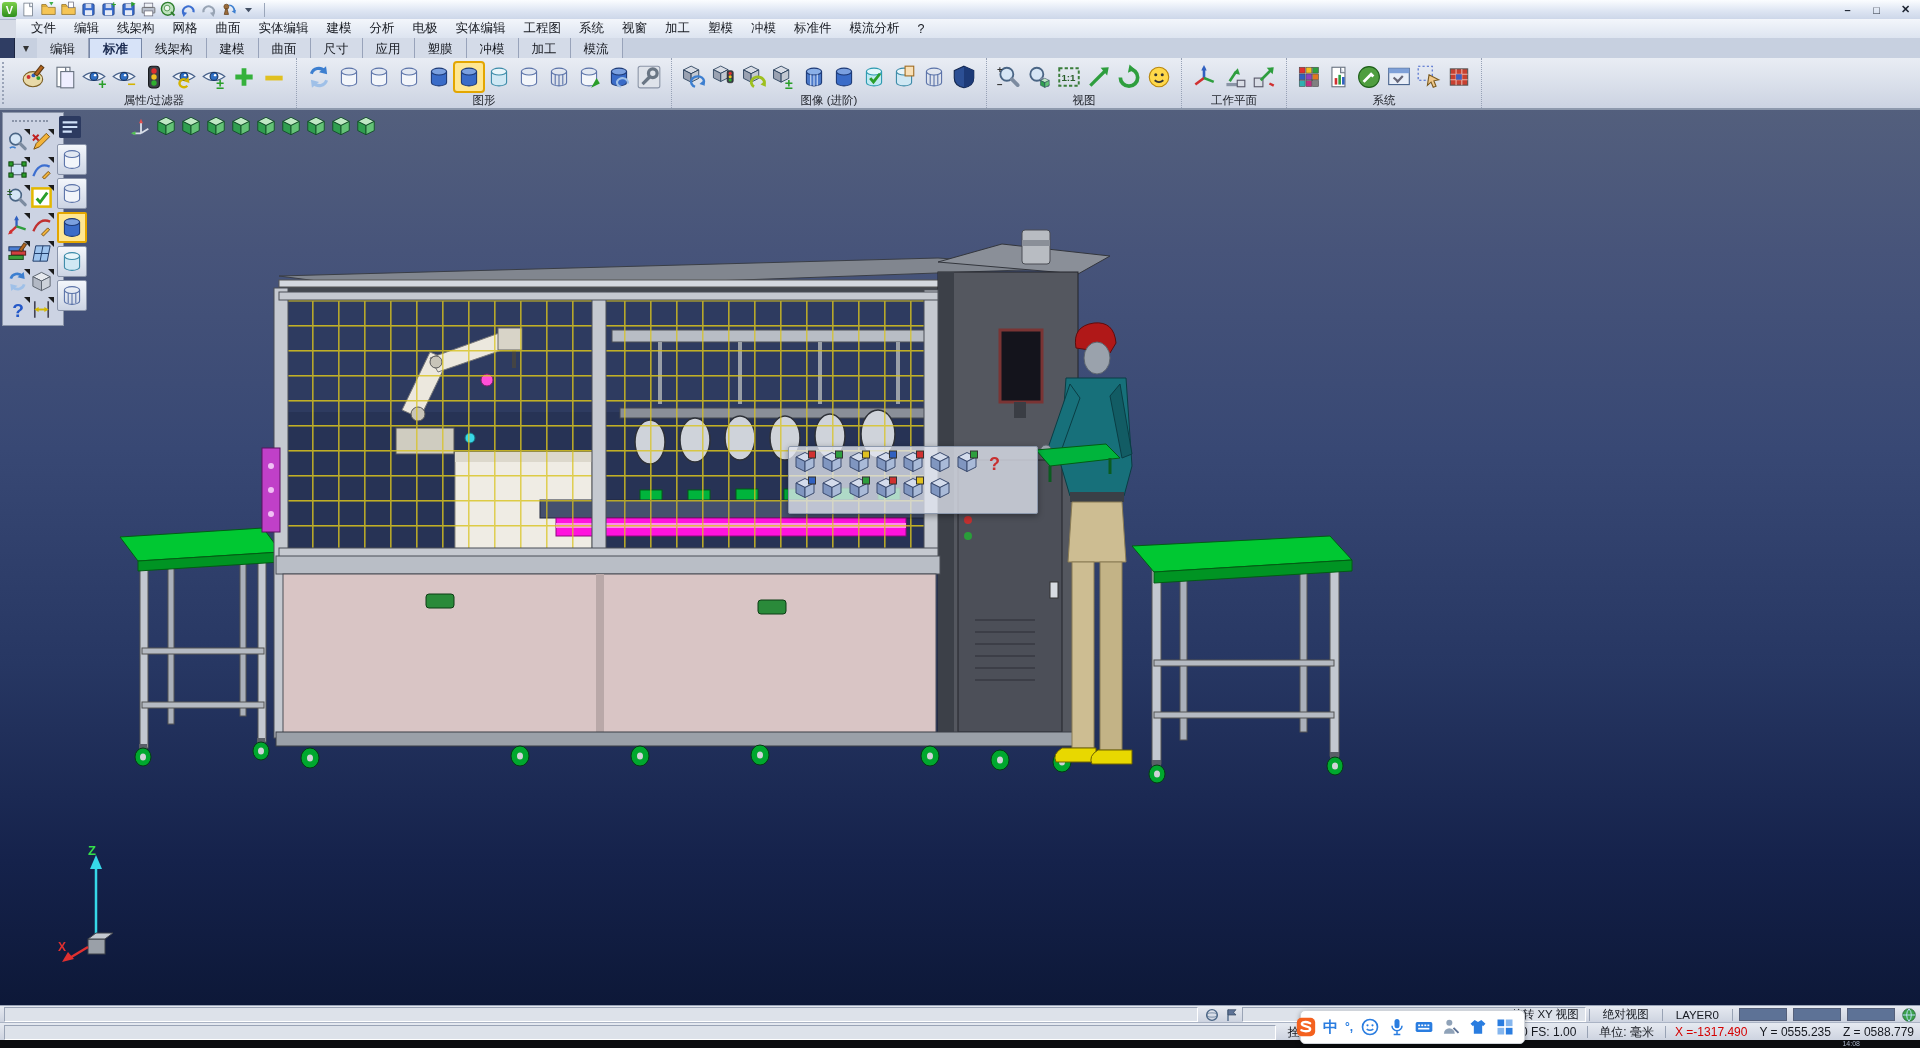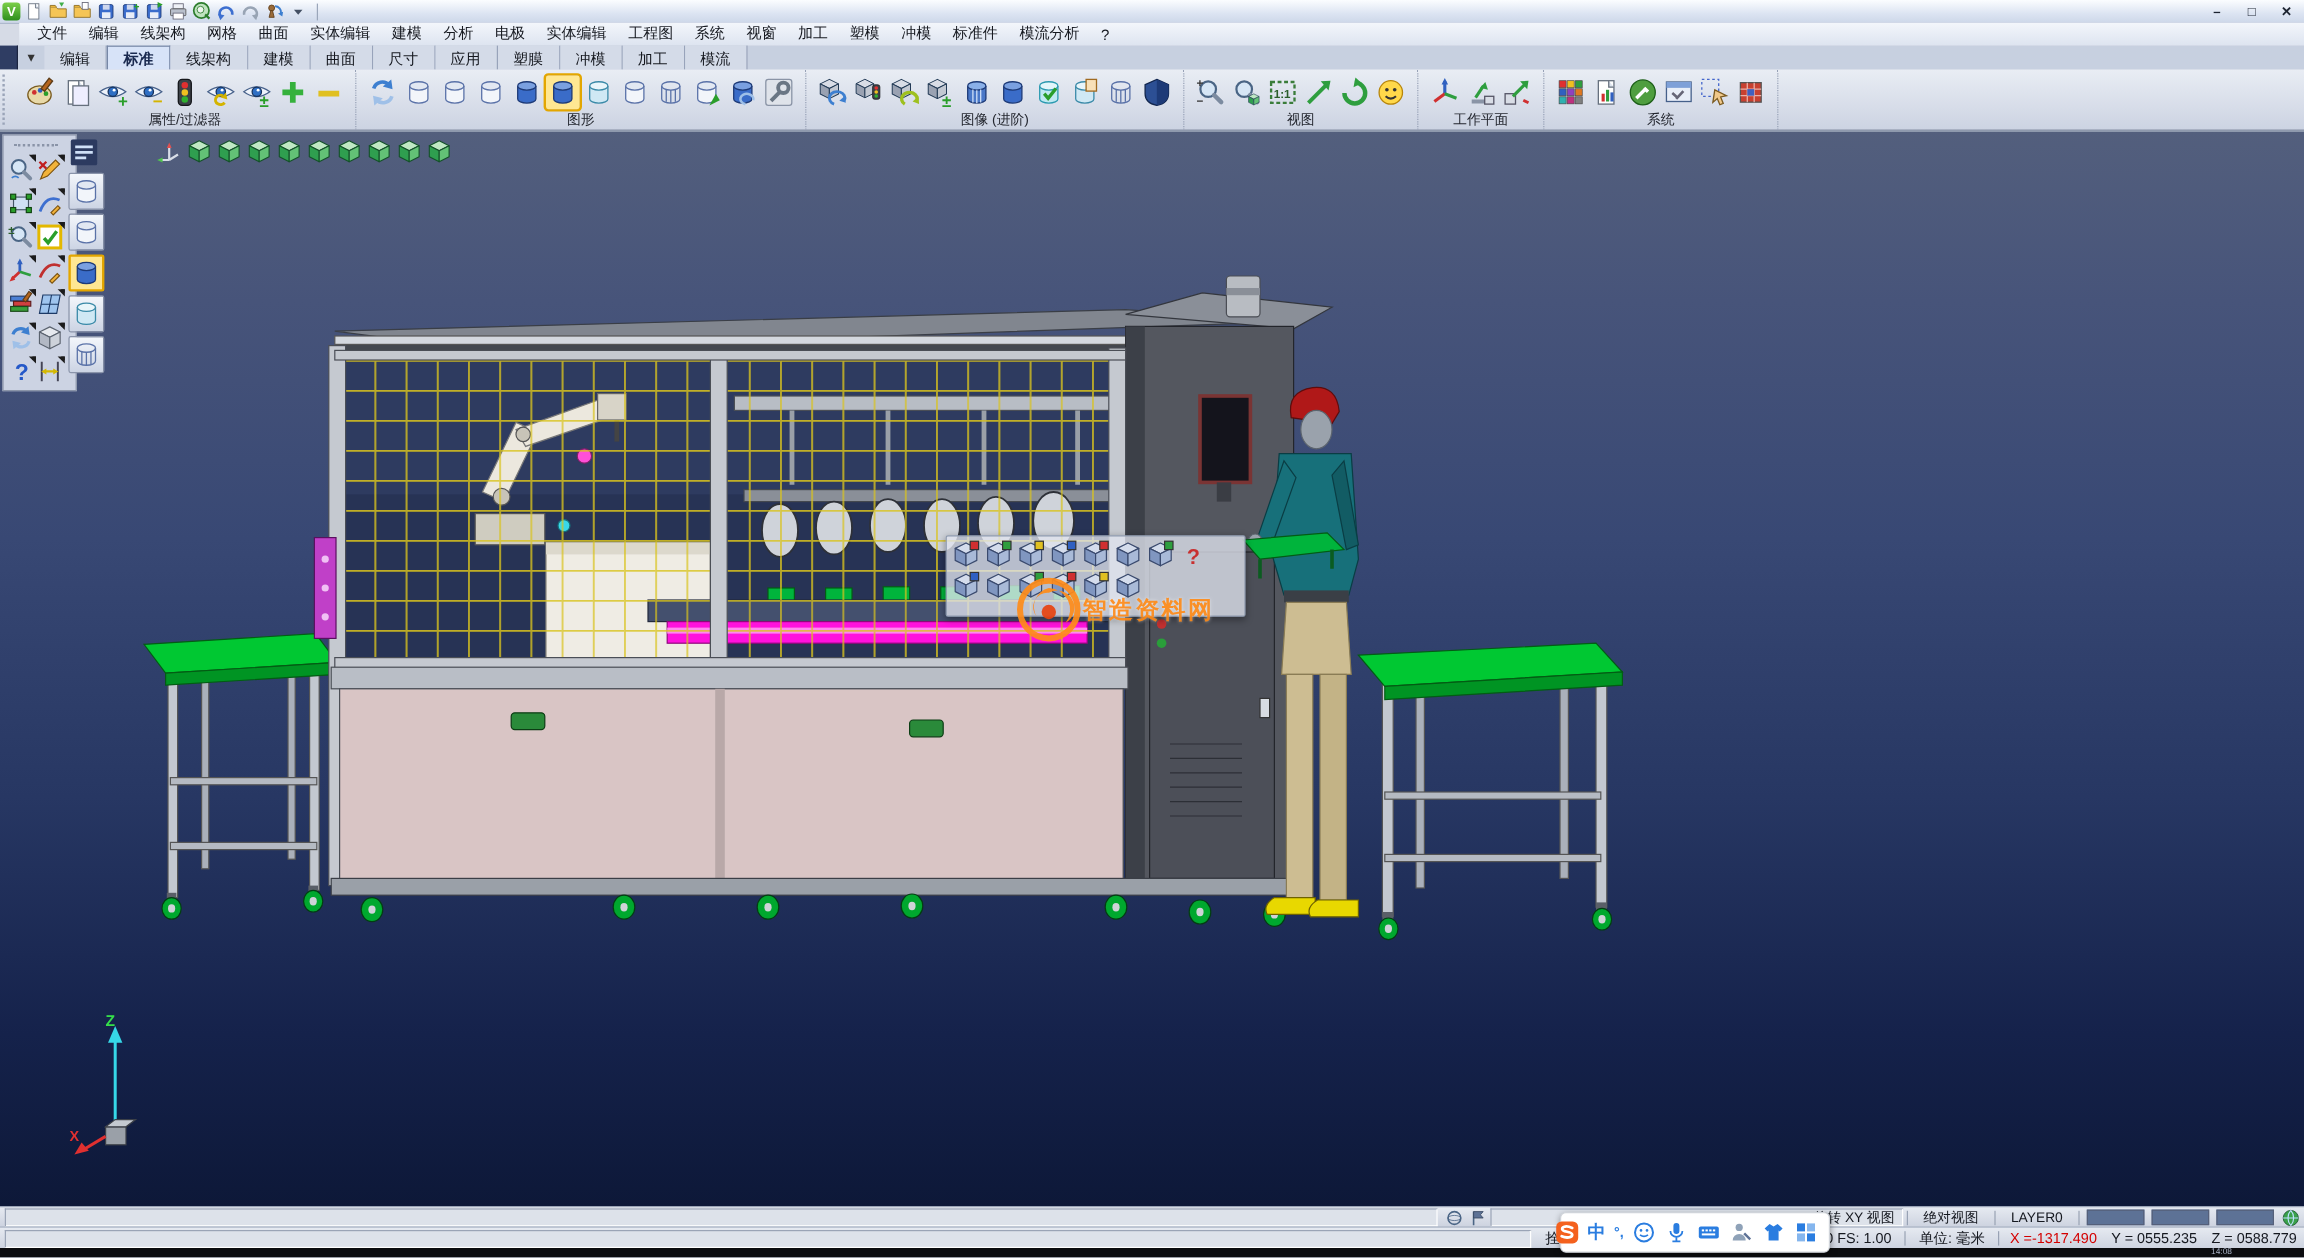--- a/index.html
+++ b/index.html
@@ -1177,28 +1177,20 @@
               <g stroke="#3a4a6e" stroke-linejoin="round">
                 <polygon points="12,2.5 21,7 12,11.5 3,7" fill="#d4dcec"></polygon>
                 <polygon points="3,7 12,11.5 12,21.5 3,17" fill="#8096c0"></polygon>
                 <polygon points="21,7 12,11.5 12,21.5 21,17" fill="#a9bad8"></polygon>
               </g>
             </svg>
           </span>
         </div>
     </div>
 
-    <div id="watermark">
-      <svg id="wm-logo" viewBox="0 0 56 56">
-        <circle cx="28" cy="28" r="24" fill="none" stroke="#ff8c1a" stroke-width="5"></circle>
-        <path d="M28 10a18 18 0 0 1 14 29a12 12 0 0 0-14-25a12 12 0 0 0-10 20a16 16 0 0 1 10-24z" fill="#ff8c1a"></path>
-        <circle cx="28" cy="30" r="6" fill="#e84410"></circle>
-      </svg>
-      <span id="wm-text">智造资料网</span>
-    </div>
 
     <svg id="axis-triad" viewBox="0 0 95 120">
       <path d="M38 100V22" stroke="#36d8e8" stroke-width="2.5"></path>
       <polygon points="38,12 32,26 44,26" fill="#36d8e8"></polygon>
       <rect x="30" y="96" width="17" height="15" fill="#9aa0a8" stroke="#3c4048"></rect>
       <polygon points="30,96 38,90 55,90 47,96" fill="#c4c9d0" stroke="#3c4048"></polygon>
       <path d="M30 104L10 116" stroke="#e03030" stroke-width="2.5"></path>
       <polygon points="4,119 16,116 10,109" fill="#e03030"></polygon>
       <text x="30" y="12" font-size="13" font-weight="bold" fill="#35e04a">Z</text>
       <text x="0" y="108" font-size="12" font-weight="bold" fill="#e03030">X</text>

